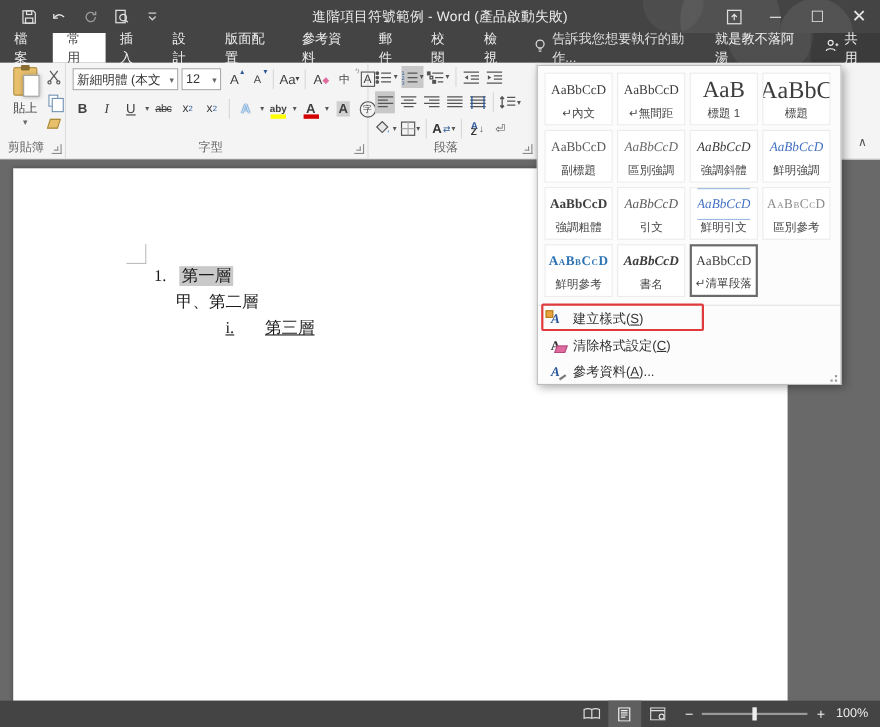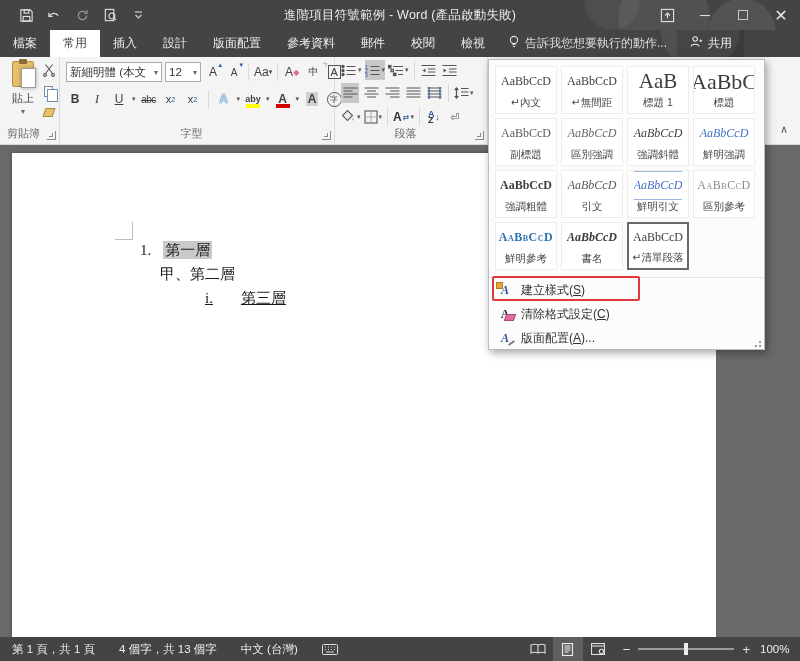--- a/index.html
+++ b/index.html
@@ -209,20 +209,21 @@
   <div class="tab">檢視</div>
   <div class="tellme">
     <span>
       <svg width="12" height="14" viewBox="0 0 12 14" fill="none" stroke="#ddd" stroke-width="1.1">
           <circle cx="6" cy="5" r="3.6"></circle>
           <path d="M4.5 9.5h3M4.8 11.5h2.4"></path>
         </svg>
     </span>
     <span>告訴我您想要執行的動作...</span>
   </div>
+  <div class="username">就是教不落阿湯</div>
   <div class="share">
     <span>
       <svg width="14" height="14" viewBox="0 0 16 16" fill="none" stroke="#eee" stroke-width="1.2">
           <circle cx="7" cy="4.5" r="2.6"></circle>
           <path d="M2.5 13c0-3.2 9-3.2 9 0"></path>
           <path d="M12 6.5h3M13.5 5v3"></path>
         </svg>
     </span>
     <span>共用</span>
   </div>
@@ -520,43 +521,32 @@
     <div class="dd-item">
       <span class="dd-ic ic-newstyle">A</span>
       <span><span>建立樣式(</span><span class="ukey">S</span><span>)</span></span>
     </div>
     <div class="dd-item">
       <span class="dd-ic ic-clearfmt">A</span>
       <span><span>清除格式設定(</span><span class="ukey">C</span><span>)</span></span>
     </div>
     <div class="dd-item">
       <span class="dd-ic ic-applystyle">A</span>
-      <span><span>版面配置(</span><span class="ukey">A</span><span>)...</span></span>
+      <span><span>參考資料(</span><span class="ukey">A</span><span>)...</span></span>
     </div>
   </div>
   <div class="red-annot"></div>
   <div class="grip">
       <i></i>
       <i></i>
       <i></i>
     </div>
 </div>
 
 <div class="statusbar">
-  <div class="sb-left">
-    <span class="sb-item">第 1 頁，共 1 頁</span>
-    <span class="sb-item">4 個字，共 13 個字</span>
-    <span class="sb-item">中文 (台灣)</span>
-    <span class="sb-item">
-      <svg width="16" height="11" viewBox="0 0 16 11" fill="none" stroke="#ddd" stroke-width="1">
-          <rect x="0.5" y="0.5" width="15" height="10" rx="1"></rect>
-          <path d="M3 3h1M6 3h1M9 3h1M12 3h1M3 5.5h1M6 5.5h1M9 5.5h1M12 5.5h1M4 8h8"></path>
-        </svg>
-    </span>
-  </div>
   <div class="sb-right">
     <span class="viewbtn">
       <svg width="16" height="12" viewBox="0 0 16 12" fill="none" stroke="#ddd" stroke-width="1.1">
           <path d="M1 2c2.5-1 4.5-1 7 0c2.5-1 4.5-1 7 0v8c-2.5-1-4.5-1-7 0c-2.5-1-4.5-1-7 0z"></path>
           <path d="M8 2v8"></path>
         </svg>
     </span>
     <span class="viewbtn active">
       <svg width="13" height="13" viewBox="0 0 13 13" fill="none" stroke="#eee" stroke-width="1.1">
           <rect x="1.5" y="0.5" width="10" height="12"></rect>

